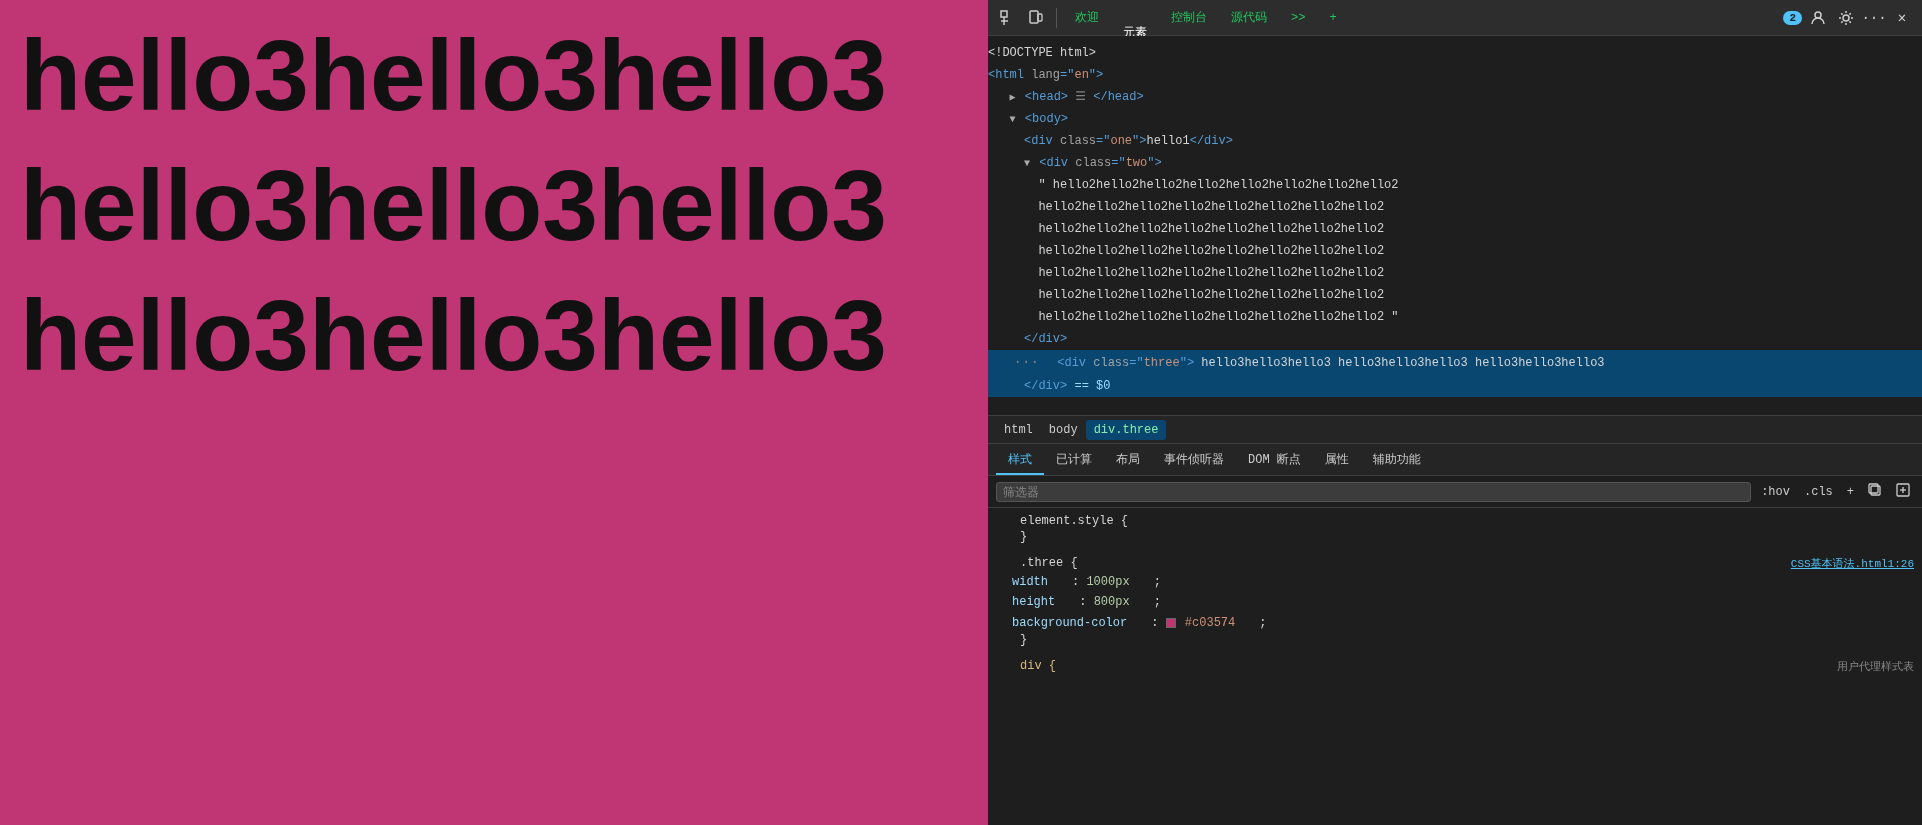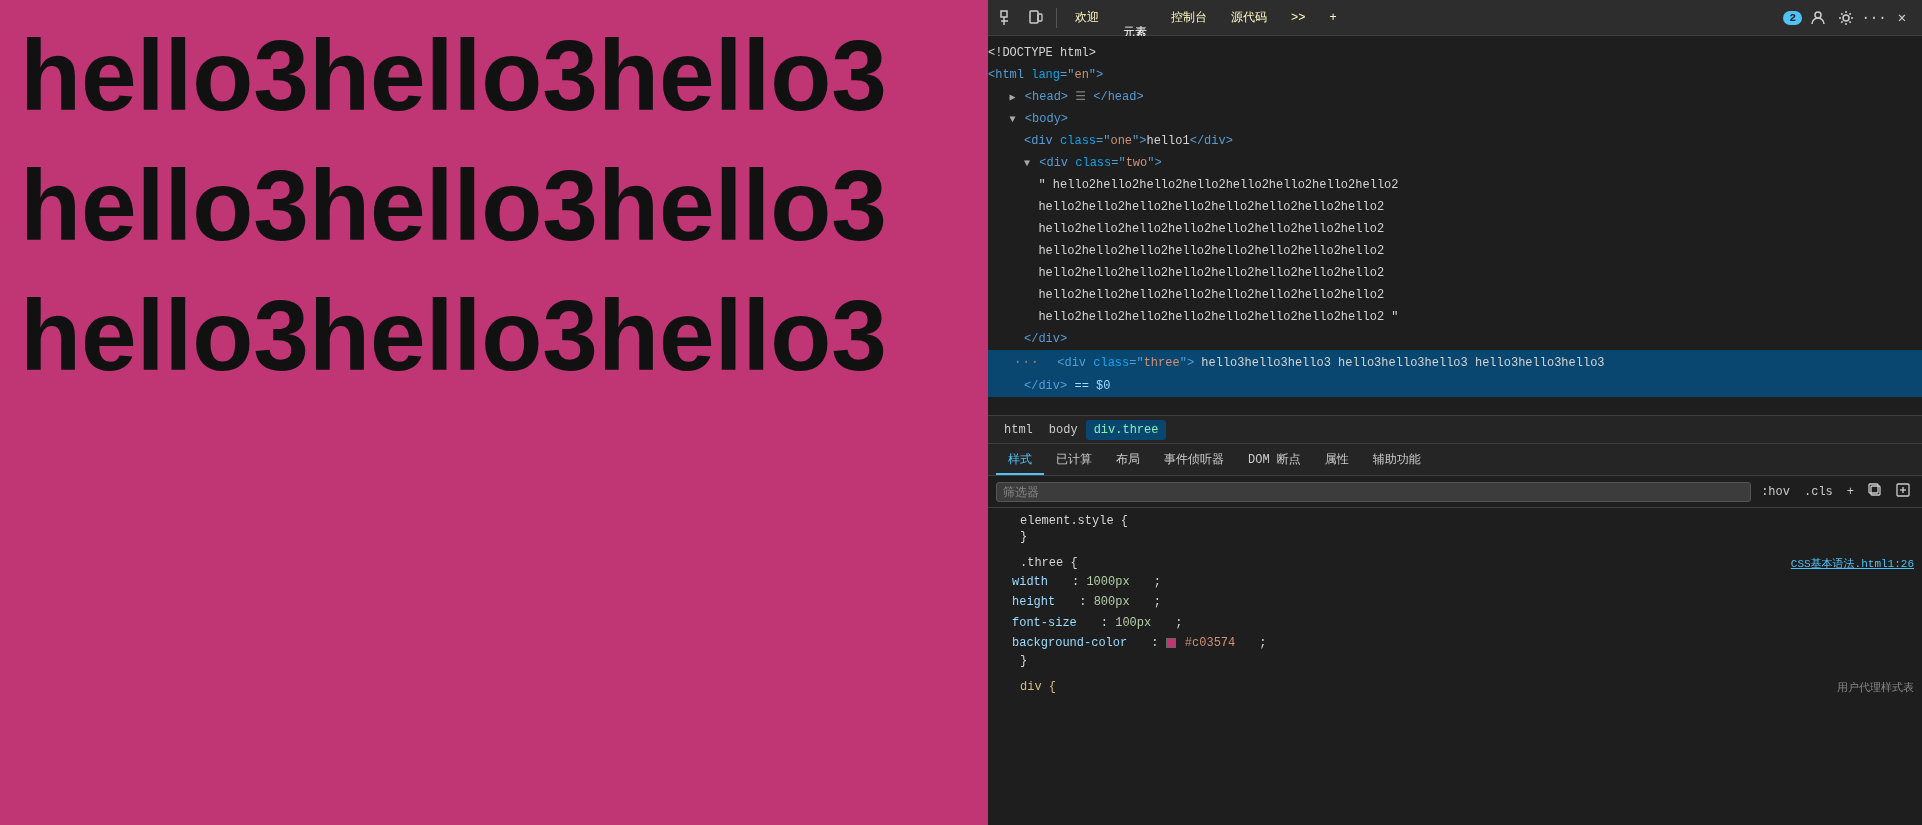--- a/index.html
+++ b/index.html
@@ -47,21 +47,21 @@
     }
     .toolbar-icon {
       width: 24px; height: 24px;
       border-radius: 4px;
       display: flex; align-items: center; justify-content: center;
       cursor: pointer; color: #ccc; font-size: 14px;
     }
     .toolbar-separator { width: 1px; height: 20px; background: #555; margin: 0 4px; }
     .toolbar-tab {
       padding: 4px 10px;
-      color: #fef9c3;
+      color: #22c55e;
       cursor: pointer;
       font-size: 12px;
       border-radius: 3px;
     }
     .toolbar-tab.active {
       color: #fff;
       border-bottom: 2px solid #4fc3f7;
       background: transparent;
       margin-top: 32px;
     }
@@ -92,21 +92,21 @@
       padding: 2px 8px 2px 0;
       white-space: nowrap;
       font-size: 12px;
       line-height: 1.5;
       color: #d4d4d4;
       cursor: default;
     }
     .dom-line.selected { background: #094771; }
     .dom-indent { display: inline-block; }
     .tag { color: #569cd6; }
-    .attr-name { color: #0ea5e9; }
+    .attr-name { color: #a3a3a3; }
     .attr-value { color: #ce9178; }
     .text-node { color: #d4d4d4; }
     .expand-arrow { color: #aaa; font-size: 10px; margin-right: 2px; cursor: pointer; }
     .dom-ellipsis { color: #808080; }
     .dollar-sign { color: #9cdcfe; }
 
     
     .three-dots { color: #808080; cursor: pointer; font-size: 14px; padding: 0 4px; }
 
     
@@ -394,23 +394,20 @@
         <span class="css-brace">.three {</span>
         <span class="rule-source">CSS基本语法.html1:26</span>
       </div>
       <div class="css-prop">
         <span class="css-prop-name">width</span><span class="css-brace">: </span><span class="css-prop-value num">1000px</span><span class="css-brace">;</span>
       </div>
       <div class="css-prop">
         <span class="css-prop-name">height</span><span class="css-brace">: </span><span class="css-prop-value num">800px</span><span class="css-brace">;</span>
       </div>
       <div class="css-prop">
-        <span class="css-prop-name">font-size</span><span class="css-brace">: </span><span class="css-prop-value num">100px</span><span class="css-brace">;</span>
-      </div>
-      <div class="css-prop">
         <span class="css-prop-name">background-color</span><span class="css-brace">: </span>
         <span class="color-swatch" style="background-color:#c03574;"></span>
         <span class="css-prop-value">#c03574</span><span class="css-brace">;</span>
       </div>
       <div class="css-brace">}</div>
     </div>
 
     <div class="css-rule-block">
       <div class="css-selector">
         <span class="div-rule css-brace">div {</span>

